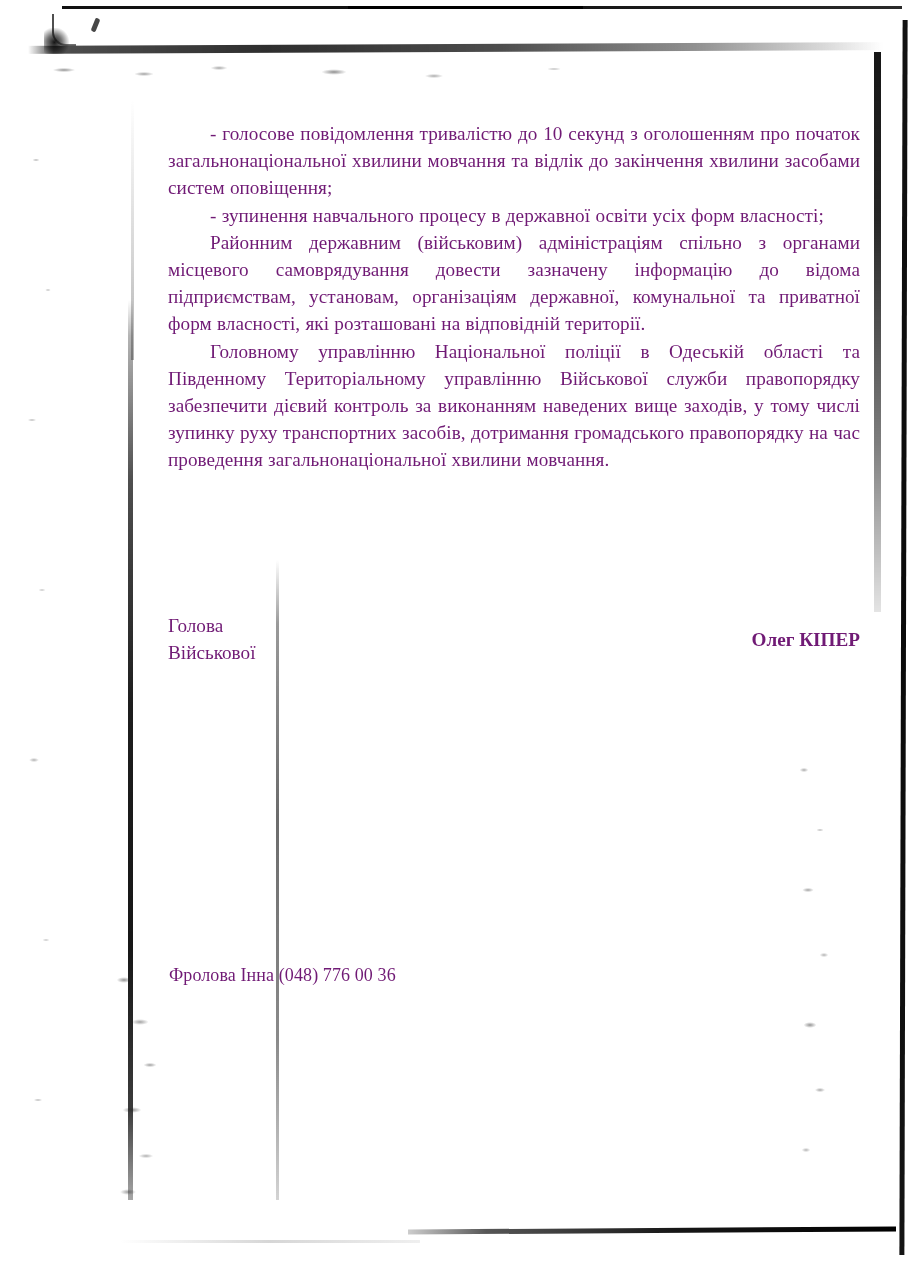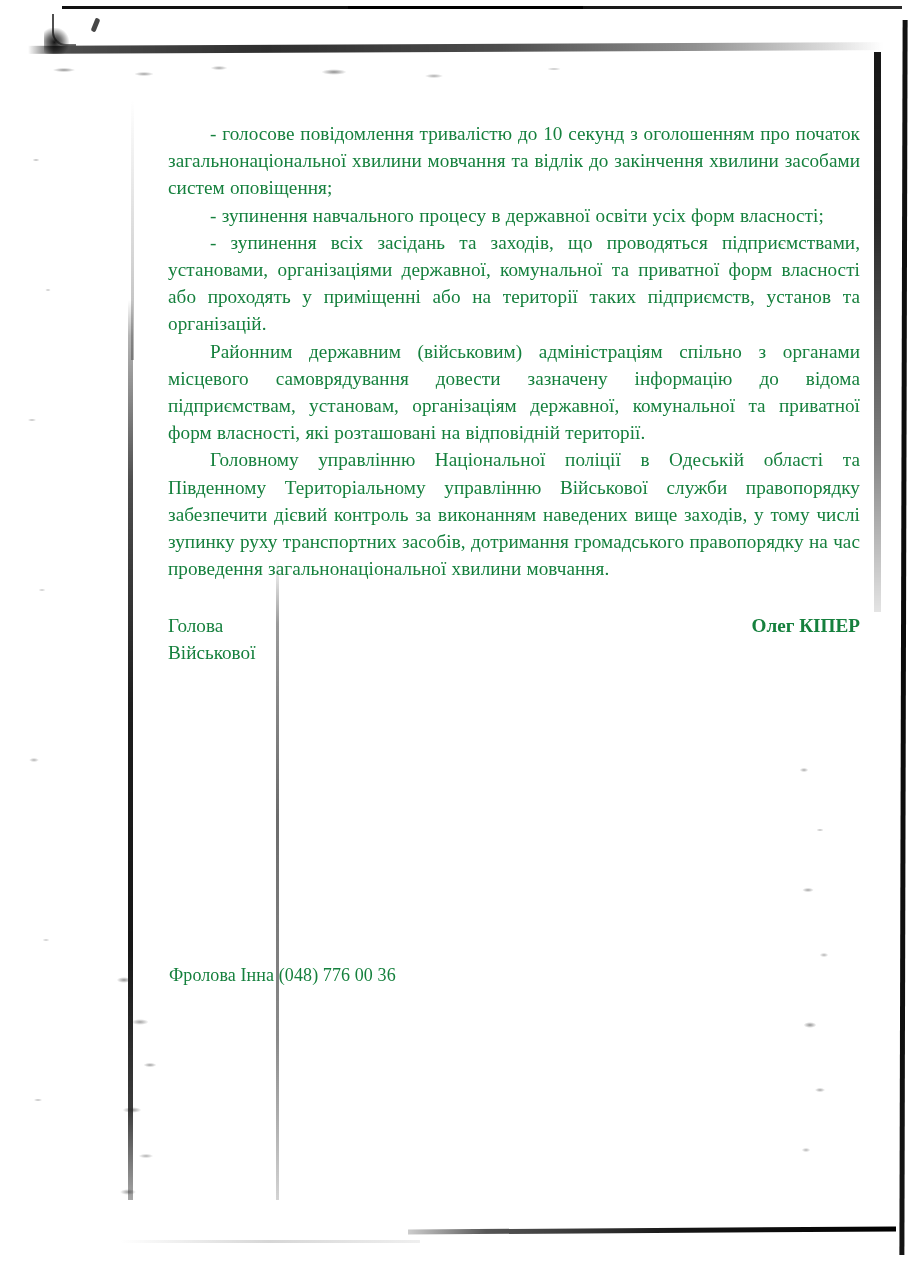--- a/index.html
+++ b/index.html
@@ -8,21 +8,21 @@
     background: #ffffff;
   }
 
   #page {
     position: relative;
     width: 917px;
     height: 1280px;
     background: #ffffff;
     overflow: hidden;
     font-family: "Liberation Serif", "DejaVu Serif", serif;
-    color: #15803d;
+    color: #701a75;
   }
 
   
   .scan-layer {
     position: absolute;
     top: 0; left: 0;
     width: 917px;
     height: 1280px;
     pointer-events: none;
   }
@@ -269,21 +269,21 @@
 
   .para.last-line-left { text-align-last: left; }
 
   .sig-block {
     position: absolute;
     top: 612px;
     left: 168px;
     width: 692px;
     display: flex;
     justify-content: space-between;
-    align-items: flex-start;
+    align-items: center;
     font-size: 19.2px;
     line-height: 27.2px;
     gap: 48px;
   }
 
   .sig-left {
     display: flex;
     flex-direction: column;
   }
 
@@ -326,21 +326,20 @@
     <div class="speck-col-right"></div>
     <div class="edge-right-dark"></div>
     <div class="edge-right-rule"></div>
     <div class="edge-bottom"></div>
     <div class="edge-bottom-faint"></div>
   </div>
 
   <div class="doc-body">
     <p class="para">- голосове повідомлення тривалістю до 10 секунд з оголошенням про початок загальнонаціональної хвилини мовчання та відлік до закінчення хвилини засобами систем оповіщення;</p>
     <p class="para last-line-left">- зупинення навчального процесу в державної освіти усіх форм власності;</p>
-    <p class="para">- зупинення всіх засідань та заходів, що проводяться підприємствами, установами, організаціями державної, комунальної та приватної форм власності або проходять у приміщенні або на території таких підприємств, установ та організацій.</p>
     <p class="para">Районним державним (військовим) адміністраціям спільно з органами місцевого самоврядування довести зазначену інформацію до відома підприємствам, установам, організаціям державної, комунальної та приватної форм власності, які розташовані на відповідній території.</p>
     <p class="para">Головному управлінню Національної поліції в Одеській області та Південному Територіальному управлінню Військової служби правопорядку забезпечити дієвий контроль за виконанням наведених вище заходів, у тому числі зупинку руху транспортних засобів, дотримання громадського правопорядку на час проведення загальнонаціональної хвилини мовчання.</p>
   </div>
 
   <div class="sig-block">
     <div class="sig-left">
       <span>Голова</span>
       <span>Військової</span>
     </div>
     <span class="sig-name">Олег КІПЕР</span>

